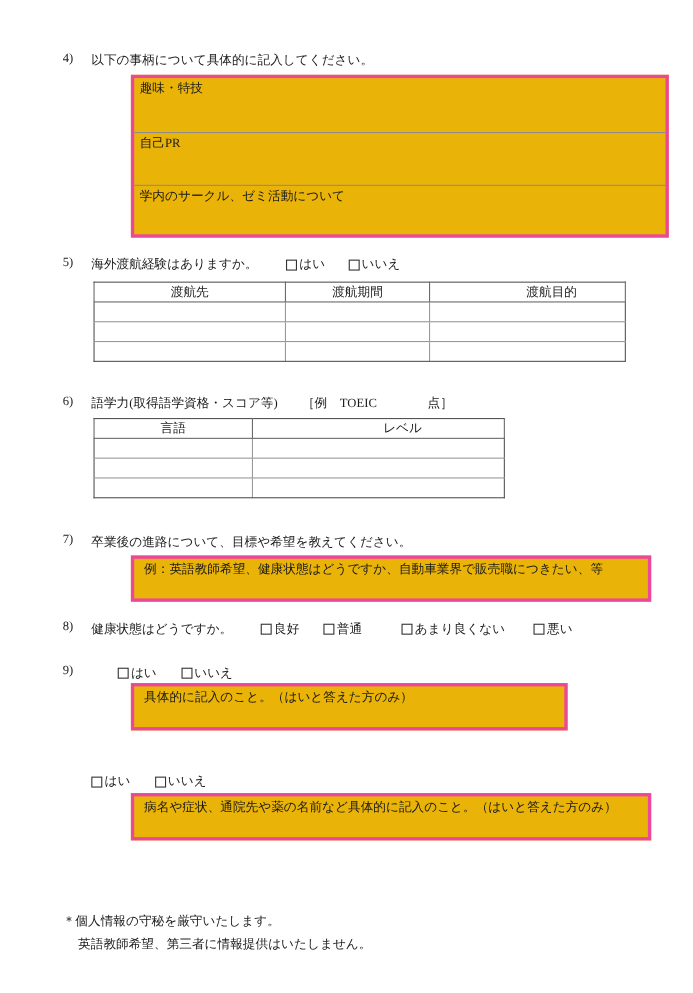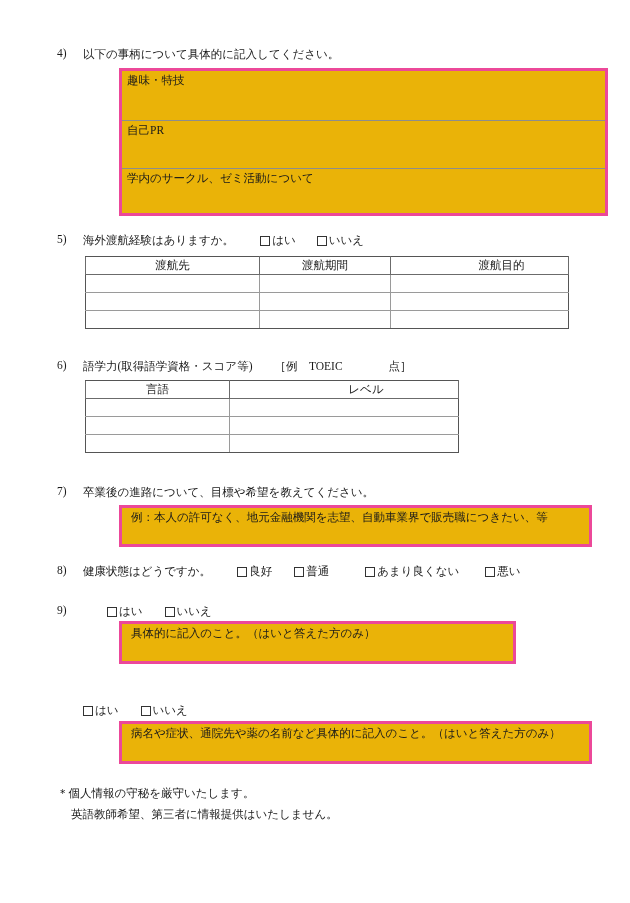--- a/index.html
+++ b/index.html
@@ -106,20 +106,21 @@
     outline: none;
   }
   table.grid tr:first-child td { border-top-color: #555; }
   table.grid tr:last-child td { border-bottom-color: #555; }
   table.grid td:first-child { border-left-color: #555; }
   table.grid td:last-child { border-right-color: #555; padding-left: 44px; }
 
   .note {
     position: absolute;
     white-space: nowrap;
+    margin-top: 44px;
   }
   .note-line2 { padding-left: 14px; }
 </style>
 </head>
 <body>
 
 <div class="page">
 
   <div class="q" style="left:57px; top:47px;">
     <span class="q-num">4)</span>
@@ -204,21 +205,21 @@
     </tr>
   </tbody>
     </table>
 
   <div class="q" style="left:57px; top:485px;">
     <span class="q-num">7)</span>
     <span class="q-text">卒業後の進路について、目標や希望を教えてください。</span>
   </div>
 
   <div class="box" style="left:79px; top:505px; width:473px; height:42px;">
-    <span class="box-label" style="left:9px;">例：本人の許可なく、地元金融機関を志望、自動車業界で販売職につきたい、等</span>
+    <span class="box-label" style="left:9px;">例：英語教師希望、健康状態はどうですか、自動車業界で販売職につきたい、等</span>
   </div>
 
   <div class="q" style="left:57px; top:564px;">
     <span class="q-num">8)</span>
     <span class="q-text">健康状態はどうですか。</span>
     <span class="opts" style="margin-left:26px;">
       <span class="opt">
         <span class="cbox"></span>
           <span>良好</span>
       </span>

